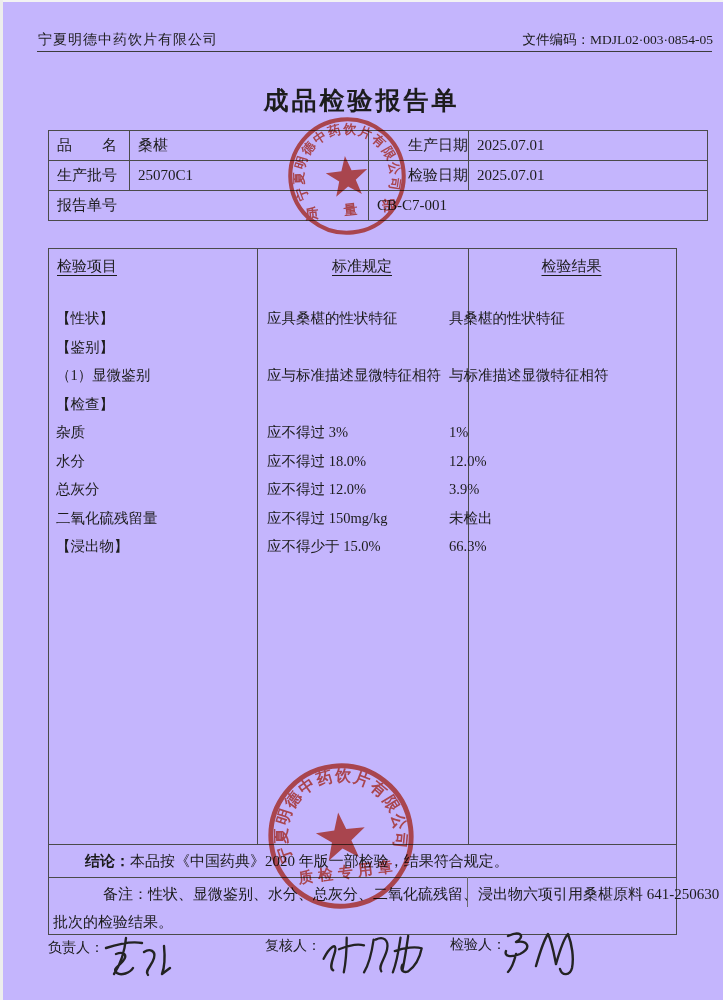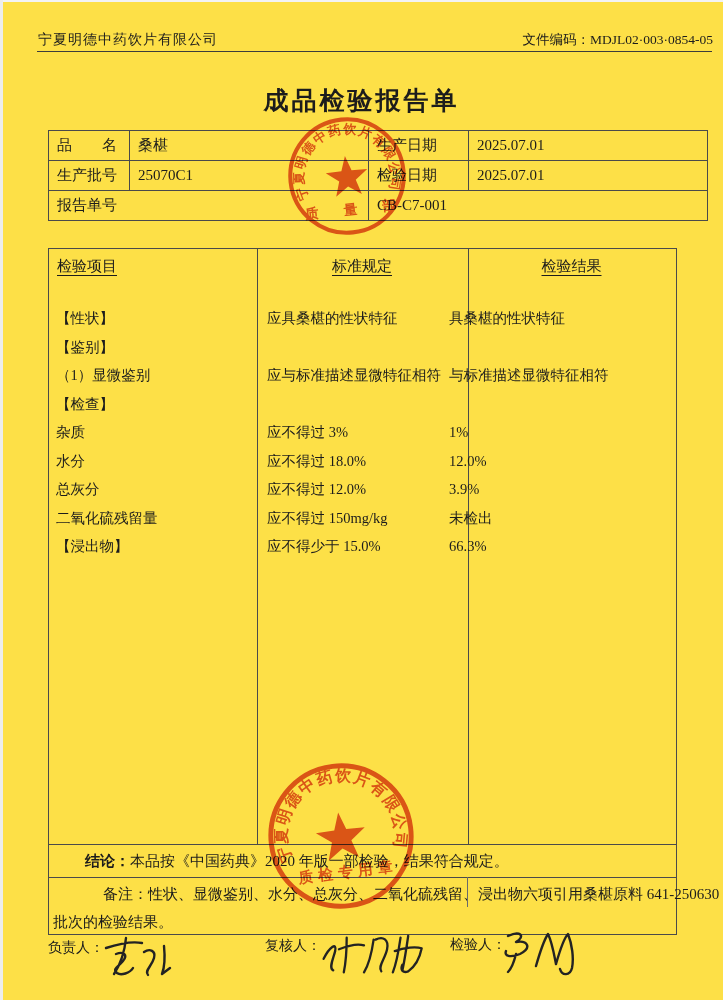--- a/index.html
+++ b/index.html
@@ -1,31 +1,31 @@
 <!DOCTYPE html>
 <html><head>
 <meta charset="utf-8">
 <style>
   html,body{margin:0;padding:0;background:#ffffff;}
   .page{
-    position:relative;width:723px;height:1000px;background:#fde047;overflow:hidden;
+    position:relative;width:723px;height:1000px;background:#c4b5fd;overflow:hidden;
     font-family:"Liberation Serif","DejaVu Serif",serif;color:#1c1c1c;
     box-shadow:inset 3px 0 0 #ededed, inset 0 2px 0 #f3f3f3;
   }
   
   .hdr-company{position:absolute;left:38px;top:31px;font-size:14px;letter-spacing:1px;}
   .hdr-code{position:absolute;right:10px;top:31px;font-size:13.5px;}
   .hdr-rule{position:absolute;left:37px;top:51px;width:675px;height:1px;background:#3c3c3c;}
   .title{position:absolute;left:0;right:0;top:84px;text-align:center;font-size:25px;font-weight:bold;letter-spacing:3px;}
   
   .info{position:absolute;left:48px;top:130px;width:627px;border-collapse:collapse;table-layout:fixed;}
   .info td{border:1px solid #4a4a4a;height:29px;font-size:15px;padding:0 0 0 8px;vertical-align:middle;white-space:nowrap;overflow:hidden;}
   .info .c1{width:72px;}
   .info .c2{width:230px;}
-  .info .c3{width:91px;}
+  .info .c3{width:91px;text-align:right;}
   .info .c4{width:230px;}
   
   .insp{position:absolute;left:48px;top:248px;width:627px;height:685px;border:1px solid #4a4a4a;}
   .insp-cols{position:absolute;left:0;top:0;width:100%;height:595px;display:flex;}
   .insp-col1{width:208px;border-right:1px solid #4a4a4a;}
   .insp-col2{width:210px;border-right:1px solid #4a4a4a;}
   .insp-col3{flex:1;}
   .insp-head{position:absolute;left:0;top:8px;width:100%;display:flex;font-size:15px;}
   .insp-head .h1{width:208px;padding-left:8px;box-sizing:border-box;}
   .insp-head .h2{width:210px;text-align:center;}

